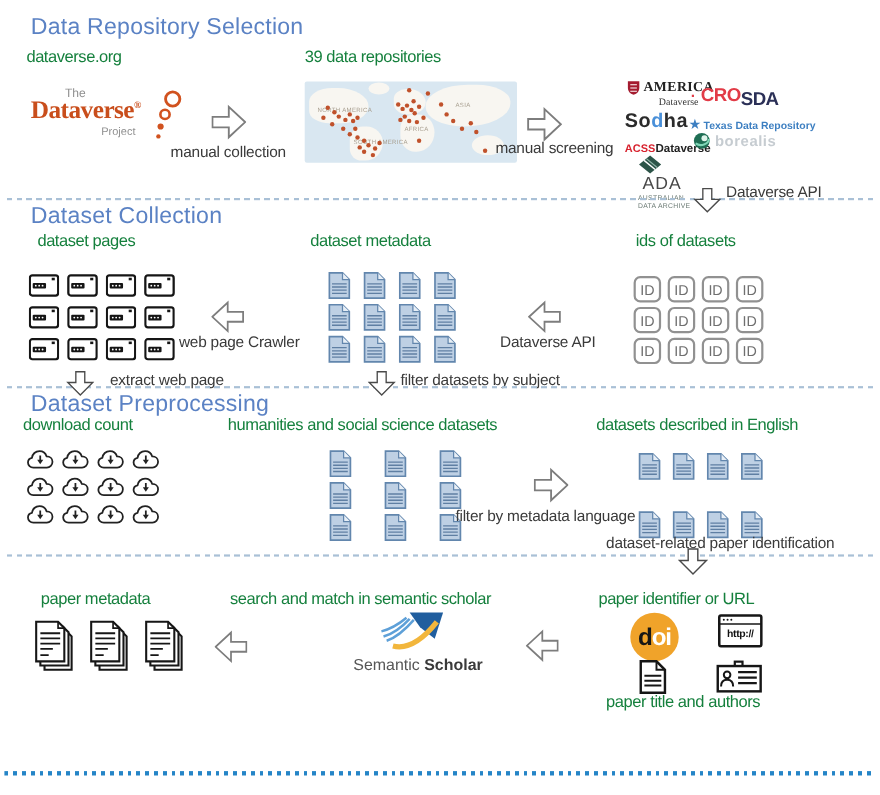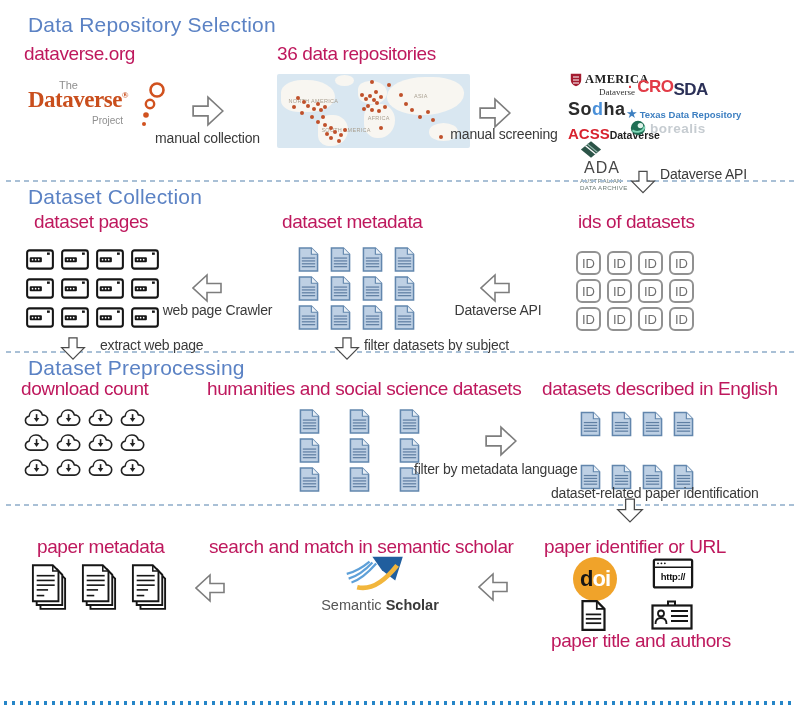--- a/index.html
+++ b/index.html
@@ -1,21 +1,21 @@
 <!DOCTYPE html>
 <html><head>
 <meta charset="utf-8">
 <style>
   * { margin:0; padding:0; box-sizing:border-box; }
   html,body { background:#ffffff; }
   body { font-family:"Liberation Sans", sans-serif; }
   .canvas { position:relative; width:800px; height:723px; background:#fff; overflow:hidden; }
   .abs { position:absolute; }
   .hdr { position:absolute; font-size:21px; color:#5b82c4; letter-spacing:0.2px; white-space:nowrap; }
-  .lbl-lg { position:absolute; font-size:19px; color:#be185d; letter-spacing:-0.4px; white-space:nowrap; }
+  .lbl-lg { position:absolute; font-size:15px; color:#15803d; letter-spacing:-0.4px; white-space:nowrap; }
   .lbl-sm { position:absolute; font-size:14px; color:#3a3a3a; letter-spacing:-0.2px; white-space:nowrap; }
   .ctr { text-align:center; }
   .sep { position:absolute; left:6px; right:6px; height:2px;
          background:repeating-linear-gradient(90deg,#a9c0d6 0 5px,transparent 5px 9px); }
   .grid { position:absolute; display:grid; }
   .flexrow { position:absolute; display:flex; }
   
   .ic-browser { width:28px; height:21px; display:block; }
   .ic-docblue { width:21px; height:27px; display:block; }
   .ic-docblue2 { width:21px; height:26px; display:block; }
@@ -39,21 +39,21 @@
   
   .harv-line1 { font-family:"Liberation Serif",serif; font-weight:bold; font-size:12.5px; color:#222; letter-spacing:0.4px; }
   .harv-line2 { font-family:"Liberation Serif",serif; font-size:9px; color:#333; text-align:center; }
   .crosda-dot { color:#e23b47; font-weight:800; font-size:14px; }
   .crosda1 { color:#e23b47; font-weight:800; font-size:17px; letter-spacing:-0.5px; }
   .crosda2 { color:#2b3057; font-weight:800; font-size:17px; letter-spacing:-0.5px; position:relative; top:3px; }
   .sodha { font-size:18px; font-weight:600; color:#2b2b2b; letter-spacing:0.5px; }
   .sodha-accent { color:#4a90d9; }
   .texas-star { font-size:13px; color:#3d7fc1; }
   .texas-name { font-size:9.5px; font-weight:700; color:#3d7fc1; margin-left:2px; }
-  .acss1 { font-size:15px; font-weight:800; color:#d8222e; }
+  .acss1 { font-size:10px; font-weight:800; color:#d8222e; }
   .acss2 { font-size:10.5px; font-weight:800; color:#1f1f1f; }
   .borealis-txt { font-size:13.5px; font-weight:600; color:#c6ccd1; letter-spacing:0.5px; margin-left:4px; }
   .ada-name { font-size:16px; color:#474747; letter-spacing:1px; margin:0 4px; }
   .ada-small { font-size:6.2px; color:#6b7a74; line-height:7px; letter-spacing:0.3px; }
   
   .ss-text1 { font-size:14.5px; color:#565656; }
   .ss-text2 { font-size:14.5px; color:#3a3a3a; font-weight:700; }
   
   .doi { position:absolute; left:573px; top:557px; width:44px; height:44px; border-radius:50%;
          background:#f0a32a; display:flex; align-items:center; justify-content:center;
@@ -195,21 +195,21 @@
     <svg class="abs" style="left:112px;top:0;width:26px;height:50px;">
         <use href="#sym-dv-circles"></use>
       </svg>
   </div>
 
   <svg class="abs" style="left:192px;top:94px;width:32px;height:34px;">
       <use href="#sym-arrow-r"></use>
     </svg>
   <div class="lbl-sm ctr" style="left:145px;top:130px;width:125px;">manual collection</div>
 
-  <div class="lbl-lg" style="left:277px;top:43px;">36 data repositories</div>
+  <div class="lbl-lg" style="left:277px;top:43px;">39 data repositories</div>
 
   <div class="map">
     <span class="blob" style="left:2%;top:8%;width:28%;height:44%;border-radius:45% 60% 55% 40%;"></span>
     <span class="blob" style="left:30%;top:1%;width:10%;height:15%;border-radius:50%;"></span>
     <span class="blob" style="left:21%;top:55%;width:16%;height:42%;border-radius:45% 55% 60% 40%;"></span>
     <span class="blob" style="left:42%;top:10%;width:15%;height:30%;border-radius:40% 55% 50% 45%;"></span>
     <span class="blob" style="left:45%;top:40%;width:16%;height:46%;border-radius:40% 50% 55% 45%;"></span>
     <span class="blob" style="left:57%;top:4%;width:40%;height:52%;border-radius:50% 40% 55% 45%;"></span>
     <span class="blob" style="left:79%;top:66%;width:15%;height:24%;border-radius:50%;"></span>
     <span class="map-lab" style="left:6%;top:32%;">NORTH AMERICA</span>

